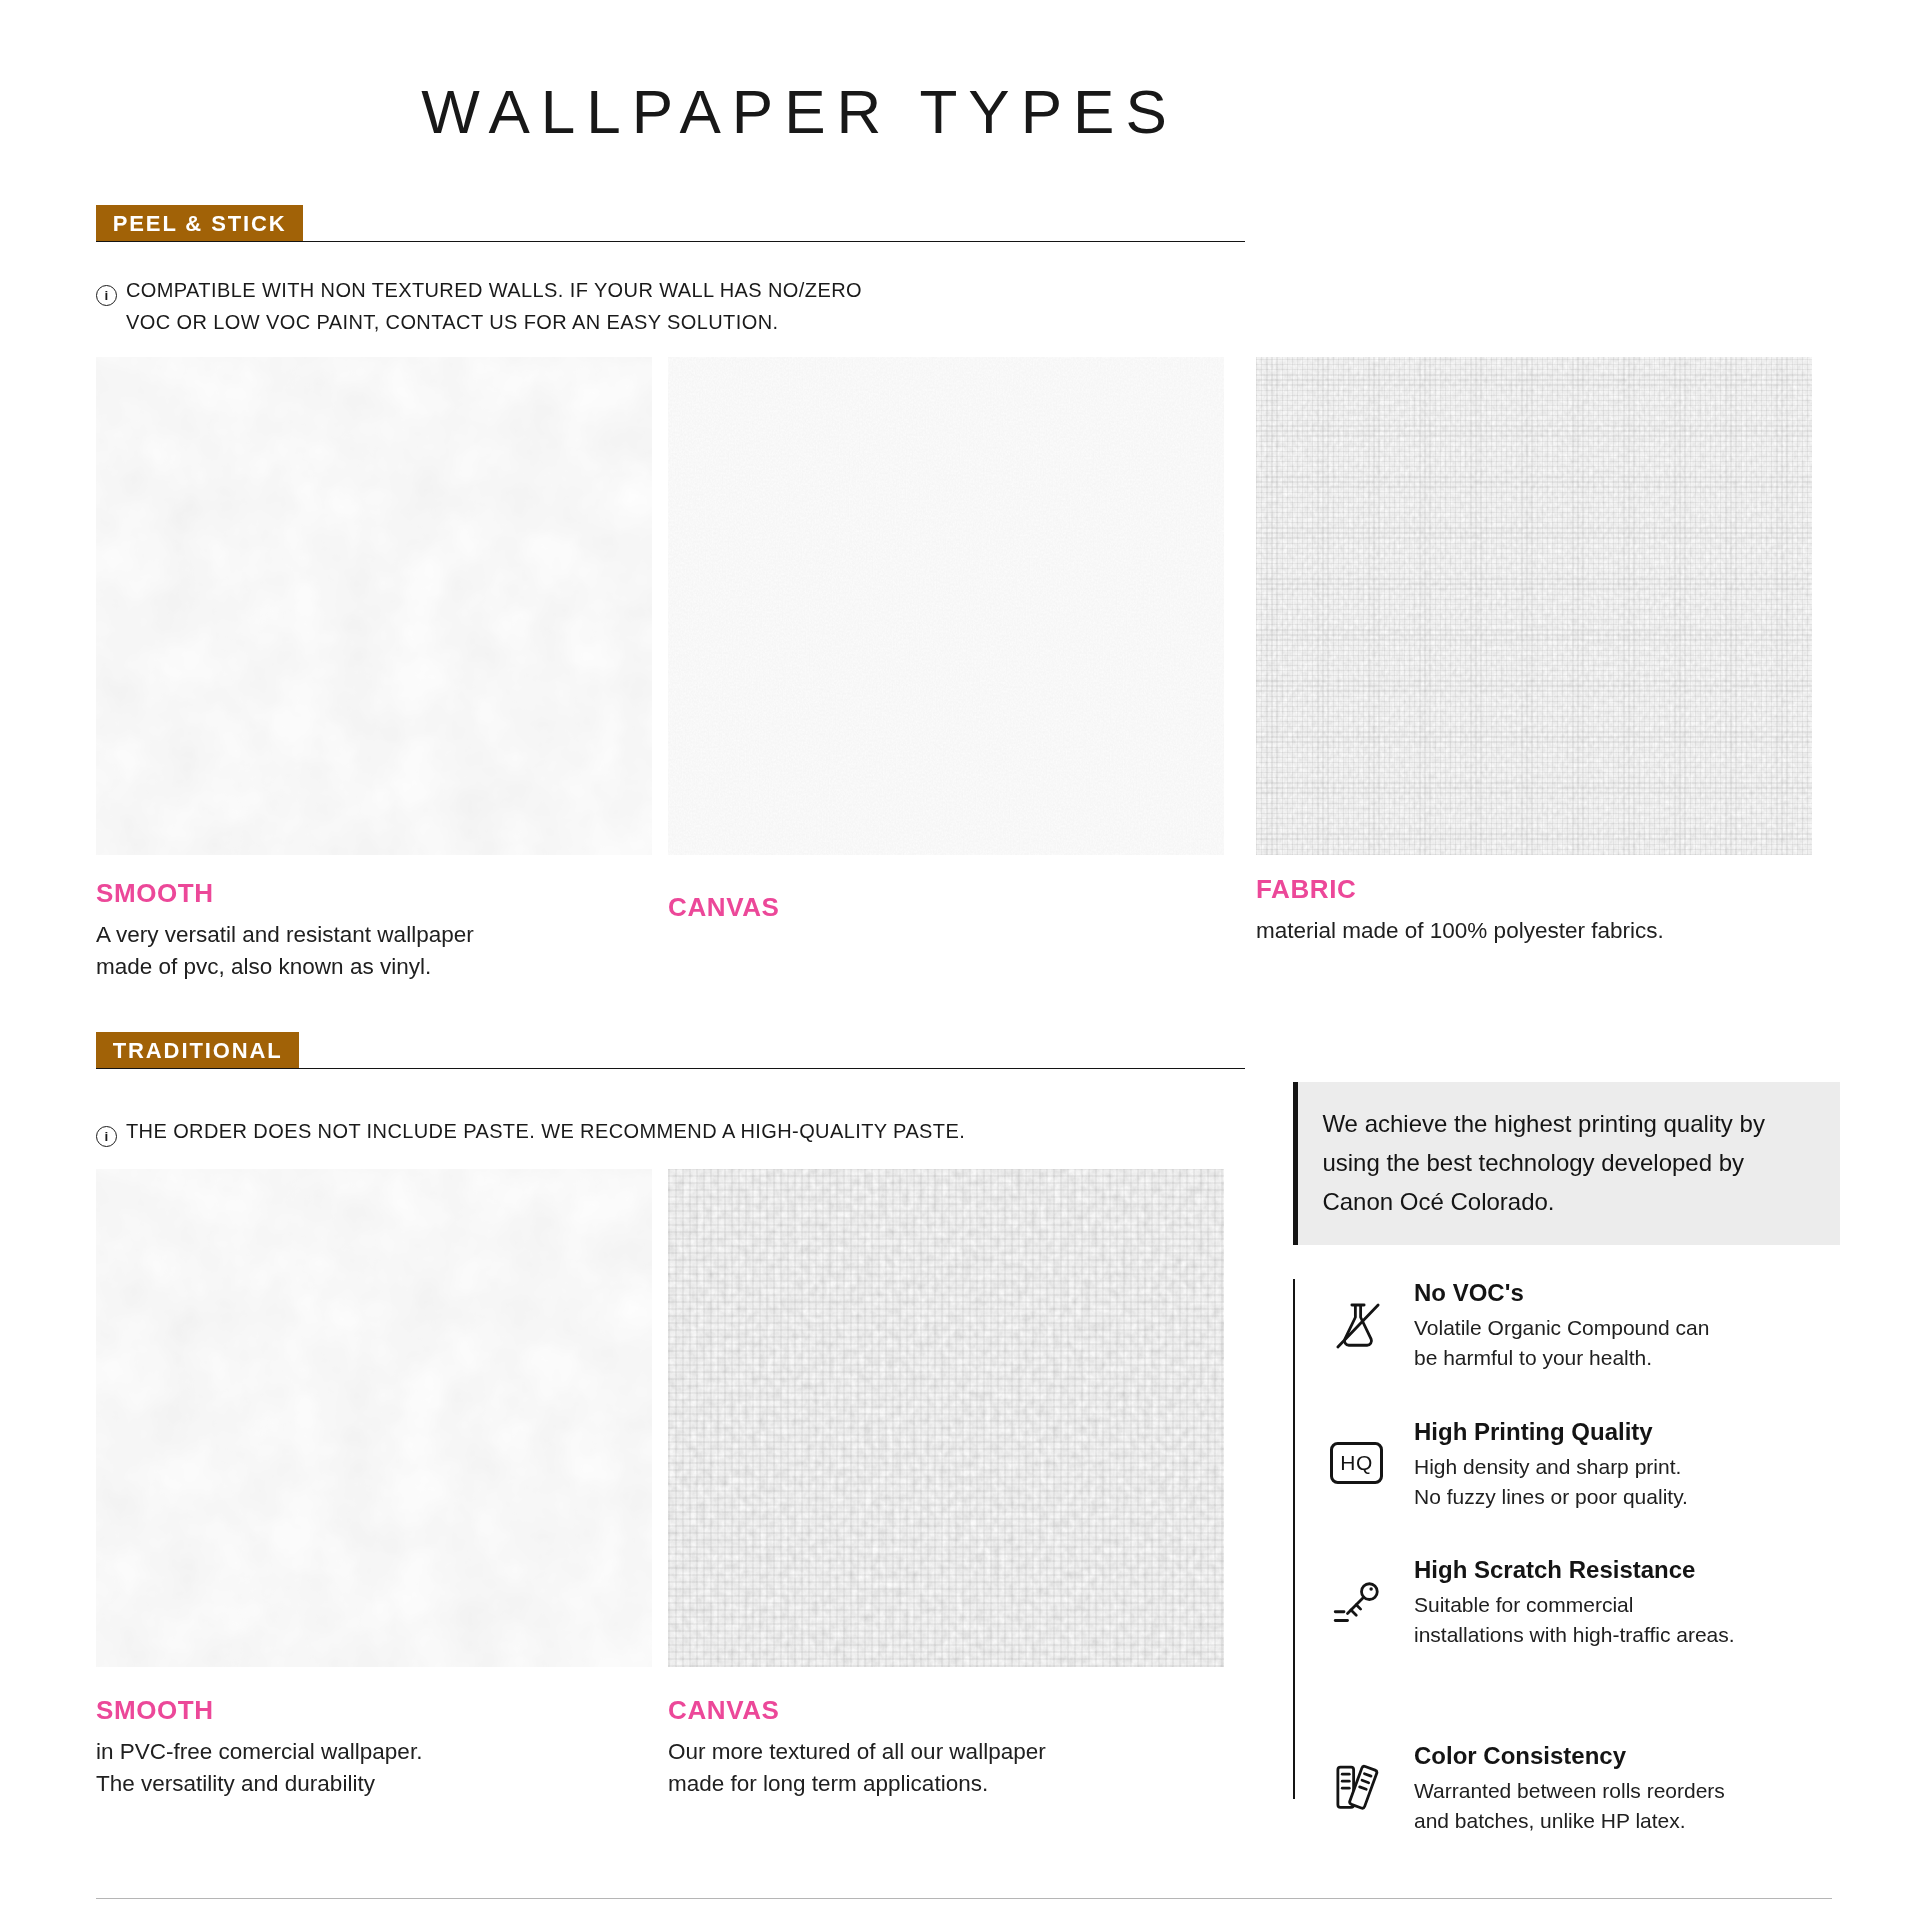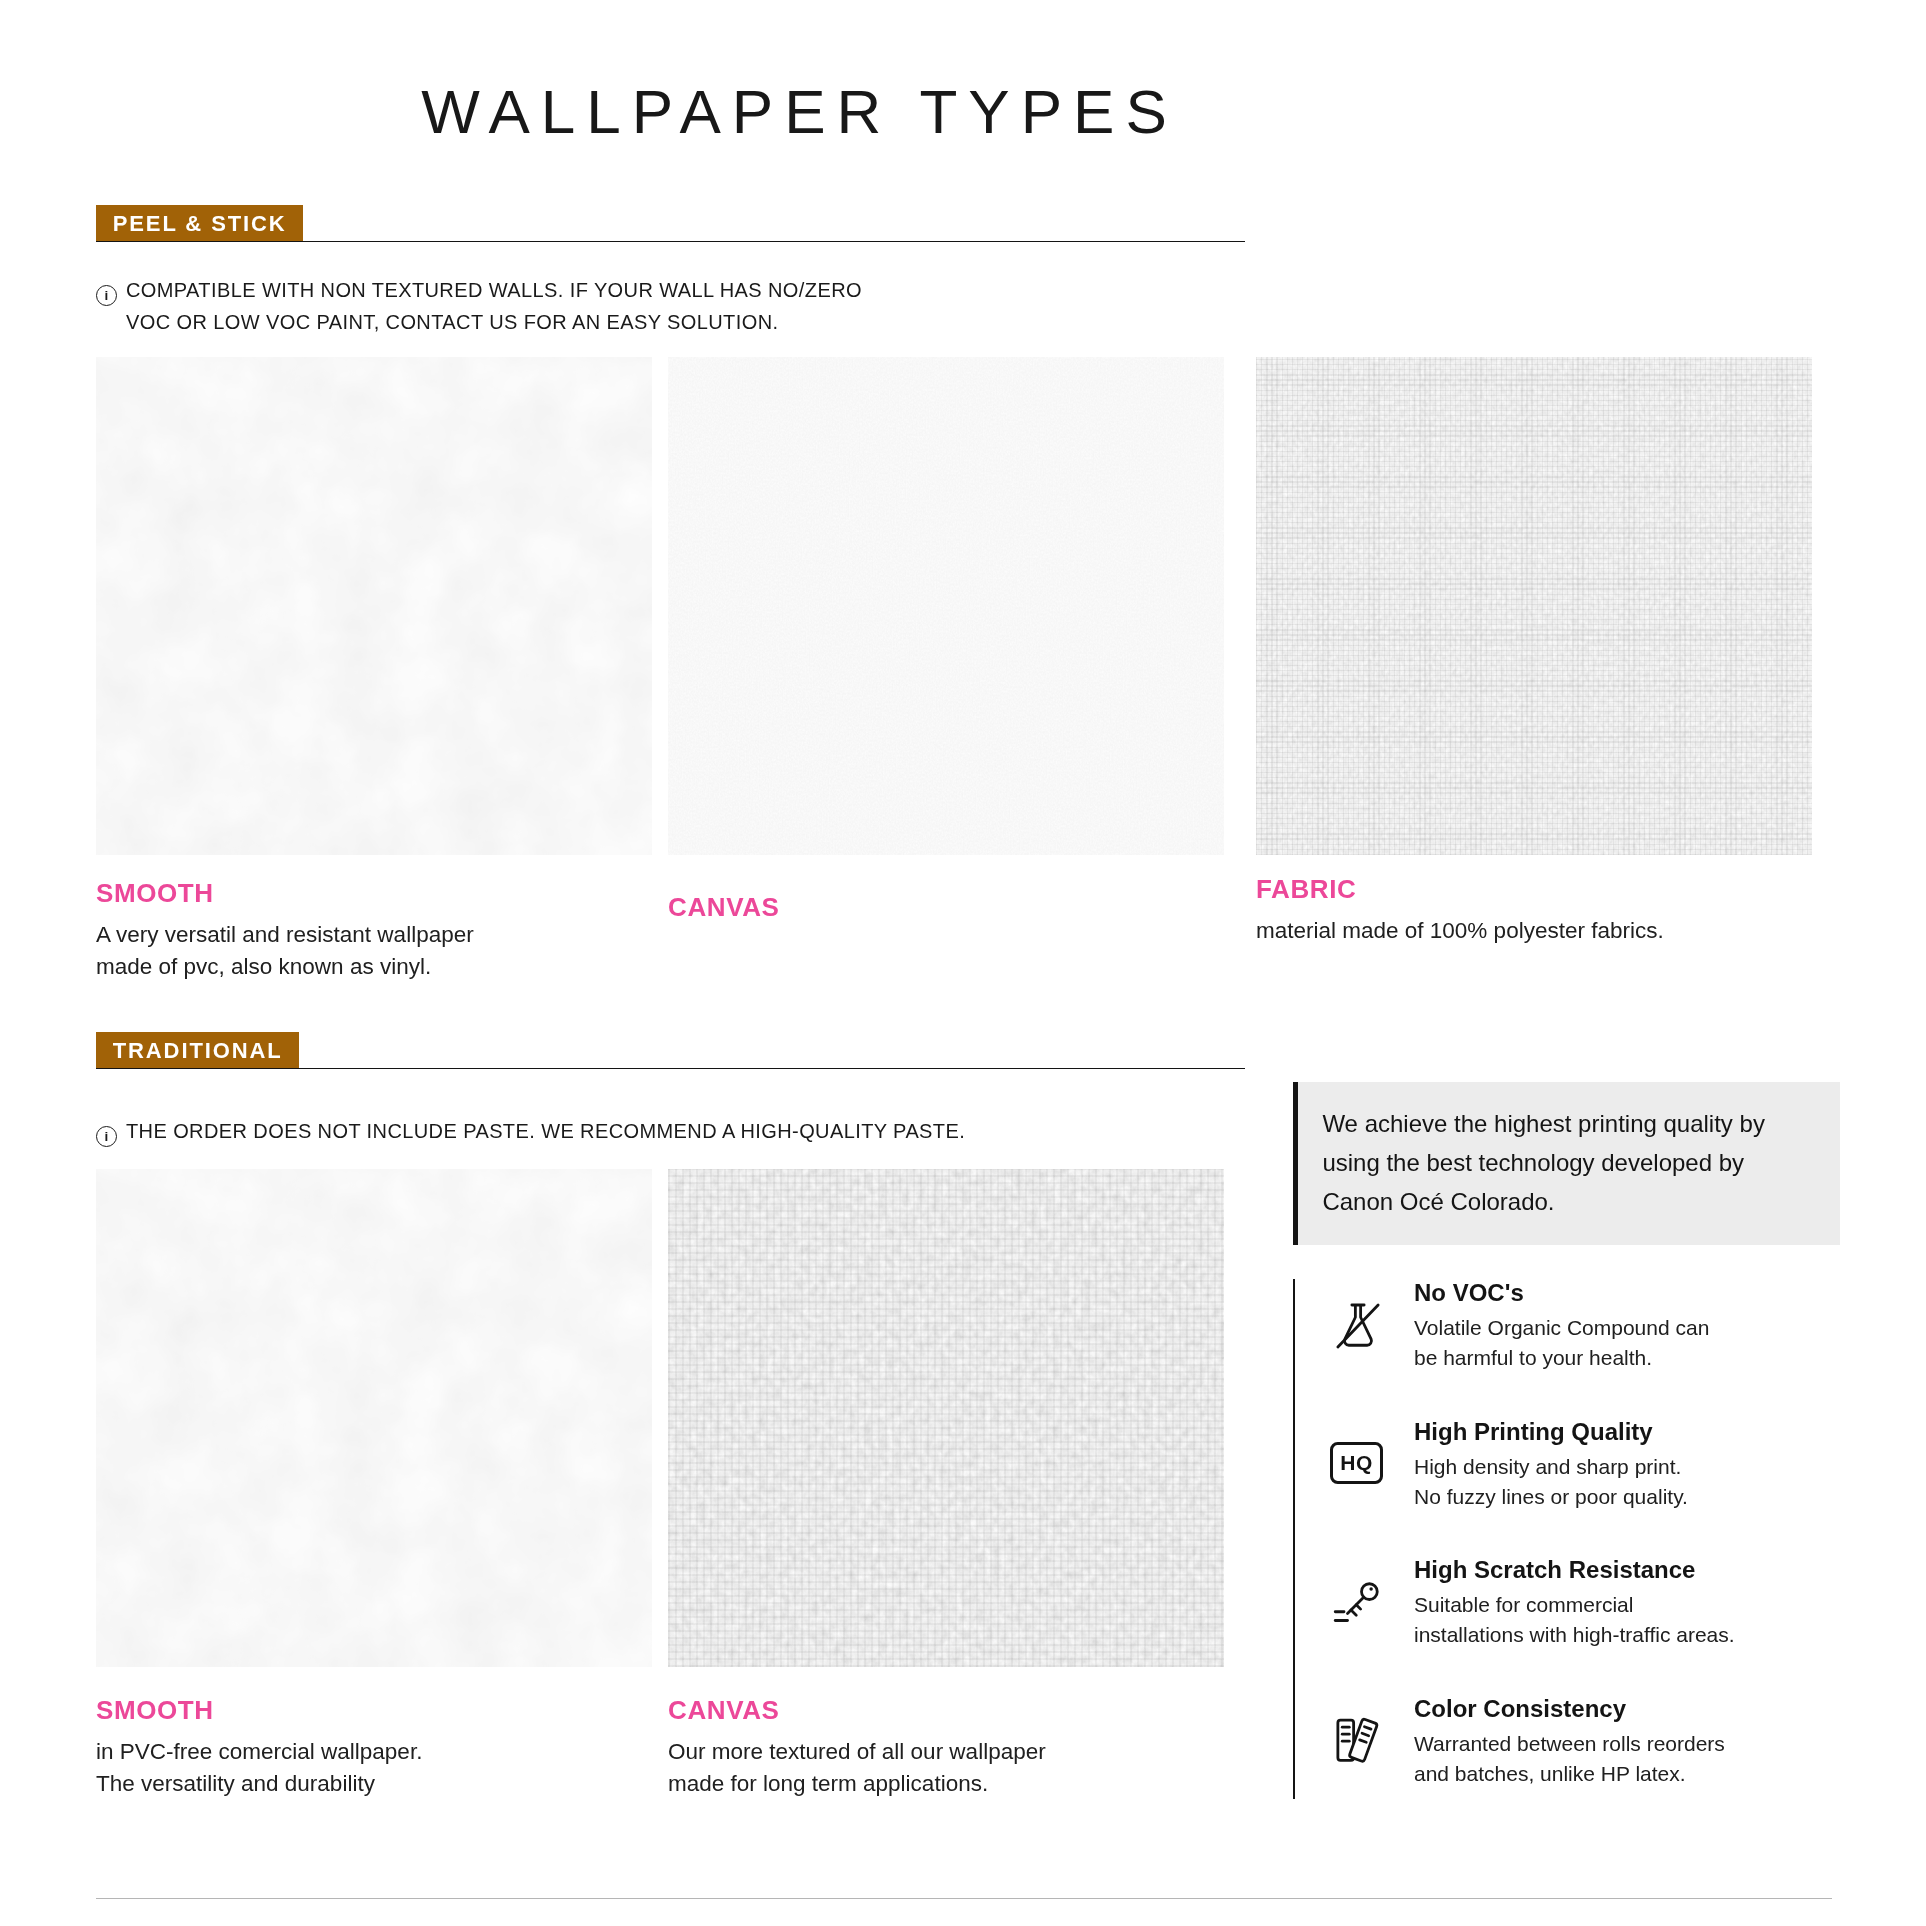--- a/index.html
+++ b/index.html
@@ -35,21 +35,21 @@
     font-size:24px;line-height:1.62;font-weight:500;color:#141414}
 
   .vline{width:1.9px;background:#141414}
 
   .feature{display:flex;gap:28px;width:526px;align-items:center}
   .f-icon{flex:0 0 56px;height:56px}
   .f-icon svg{width:56px;height:56px;display:block}
   .f-title{font-size:24px;font-weight:700;color:#141414;margin-bottom:6.4px}
   .f-desc{font-size:21px;line-height:1.42;color:#202020}
   .hq-badge{display:inline-flex;align-items:center;justify-content:center;width:53px;height:42px;
-    border:3.2px solid #141414;border-radius:7.7px;font-weight:700;font-size:21px;letter-spacing:0.6px;margin-top:5.1px;color:#141414}
+    border:3.2px solid #141414;border-radius:7.7px;font-weight:400;font-size:21px;letter-spacing:0.6px;margin-top:5.1px;color:#141414}
 
   .bottom-line{height:1.3px;background:#b5b5b5}
 </style>
 </head>
 <body>
 
 <svg width="0" height="0" style="position:absolute" aria-hidden="true">
   <defs>
     <filter id="tex-smooth" x="0" y="0" width="100%" height="100%">
       <feTurbulence type="fractalNoise" baseFrequency="0.011" numOctaves="5" seed="7"></feTurbulence>
@@ -232,21 +232,21 @@
   </div>
   <div>
     <div class="f-title">High Scratch Resistance</div>
     <div class="f-desc">
       <div>Suitable for commercial</div>
       <div>installations with high-traffic areas.</div>
     </div>
   </div>
 </div>
 
-<div class="abs feature" style="left:1330px;top:1695px;">
+<div class="abs feature" style="left:1330px;top:1742px;">
   <div class="f-icon">
     <svg viewBox="0 0 64 64" fill="none" stroke="#141414" stroke-width="3.2" stroke-linecap="round" stroke-linejoin="round">
       <rect x="9" y="7" width="18" height="46" rx="3" fill="#ffffff"></rect>
       <line x1="14" y1="15" x2="22" y2="15"></line>
       <line x1="14" y1="23" x2="22" y2="23"></line>
       <line x1="14" y1="31" x2="22" y2="31"></line>
       <g transform="rotate(20 38 30)">
         <rect x="29" y="7" width="18" height="46" rx="3" fill="#ffffff"></rect>
         <line x1="34" y1="15" x2="42" y2="15"></line>
         <line x1="34" y1="23" x2="42" y2="23"></line>

